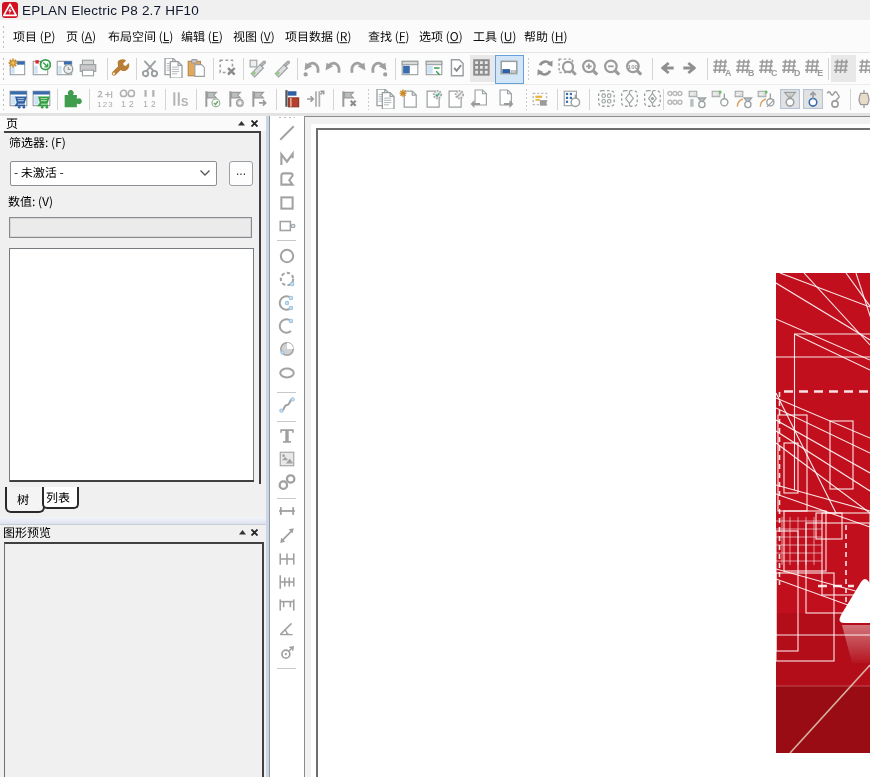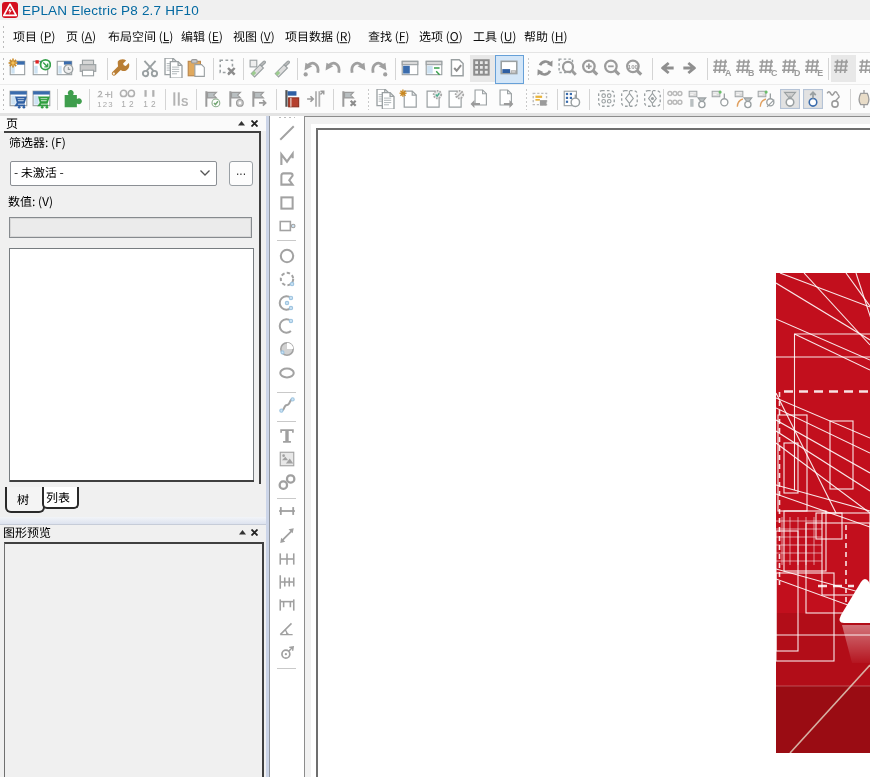--- a/index.html
+++ b/index.html
@@ -1,19 +1,19 @@
 <!DOCTYPE html>
 <html><head><meta charset="utf-8"><style>html,body{margin:0;padding:0}body{font-family:"Liberation Sans",sans-serif;width:870px;height:777px;position:relative;overflow:hidden;background:#fff}.abs{position:absolute}</style></head><body>
 <div class="abs" style="left:0;top:0;width:870px;height:20px;background:#f0f0f0"></div>
 <svg class="abs" style="left:2px;top:2px" width="16" height="16" viewBox="0 0 16 16">
     <rect width="16" height="16" rx="3" fill="#d40f1e"></rect>
     <path d="M8 2.2 L14.2 13.4 H1.8 Z" fill="none" stroke="#fff" stroke-width="1.7" stroke-linejoin="round"></path>
     <path d="M8.6 5.5 L6.2 9.3 h1.6 L7 12.2 L9.8 8.2 H8.2 Z" fill="#fff"></path>
   </svg>
-<div class="abs" style="left:22px;top:2px;width:300px;height:17px;font-size:13.5px;color:#0369a1;line-height:17px;letter-spacing:0.2px">EPLAN Electric P8 2.7 HF10</div>
+<div class="abs" style="left:22px;top:2px;width:300px;height:17px;font-size:13.5px;color:#0f172a;line-height:17px;letter-spacing:0.2px">EPLAN Electric P8 2.7 HF10</div>
 <div class="abs" style="left:0;top:20px;width:870px;height:32px;background:#fbfbfb;border-bottom:1px solid #e4e4e4"></div>
 <div style="position:absolute;left:3px;top:26px;width:1px;height:22px;background:repeating-linear-gradient(#bbb 0 2px,transparent 2px 5px)"></div>
 <svg style="position:absolute;left:13.1px;top:29px;overflow:visible" width="42" height="16">
     <path d="M7.4 6.0V8.5C7.4 9.8 7.1 11.3 3.8 12.2C4.0 12.4 4.3 12.7 4.4 12.9C7.8 11.9 8.3 10.1 8.3 8.5V6.0ZM8.3 10.9C9.2 11.5 10.4 12.4 10.9 12.9L11.5 12.3C11.0 11.7 9.8 10.9 8.8 10.3ZM0.3 9.8 0.6 10.7C1.7 10.4 3.1 9.9 4.5 9.4L4.4 8.6L3.0 9.0V4.2H4.4V3.3H0.6V4.2H2.1V9.3ZM5.0 4.5V10.2H5.9V5.3H9.8V10.1H10.7V4.5H7.9C8.0 4.1 8.2 3.7 8.4 3.3H11.5V2.4H4.6V3.3H7.4C7.2 3.7 7.1 4.1 6.9 4.5Z M14.8 6.4H21.1V8.3H14.8ZM14.8 5.5V3.6H21.1V5.5ZM14.8 9.2H21.1V11.2H14.8ZM13.9 2.7V12.9H14.8V12.1H21.1V12.9H22.0V2.7Z M29.6 14.4 30.2 14.1C29.2 12.3 28.7 10.3 28.7 8.3C28.7 6.2 29.2 4.2 30.2 2.5L29.6 2.2C28.5 4.0 27.8 5.9 27.8 8.3C27.8 10.6 28.5 12.6 29.6 14.4Z M32.0 12.0H33.1V8.5H34.5C36.4 8.5 37.8 7.6 37.8 5.8C37.8 3.9 36.4 3.2 34.5 3.2H32.0ZM33.1 7.6V4.1H34.3C35.9 4.1 36.6 4.5 36.6 5.8C36.6 7.0 35.9 7.6 34.4 7.6Z M39.5 14.4C40.6 12.6 41.3 10.6 41.3 8.3C41.3 5.9 40.6 4.0 39.5 2.2L38.8 2.5C39.9 4.2 40.4 6.2 40.4 8.3C40.4 10.3 39.9 12.3 38.8 14.1Z" fill="#111"></path>
     <rect x="30.7" y="13.2" width="7.6" height="1" fill="#111"></rect>
   </svg>
 <svg style="position:absolute;left:65.5px;top:29px;overflow:visible" width="30" height="16">
     <path d="M5.6 6.5V8.6C5.6 9.9 5.1 11.3 0.6 12.2C0.8 12.4 1.0 12.8 1.2 13.0C5.8 12.0 6.5 10.3 6.5 8.6V6.5ZM6.5 10.7C7.9 11.3 9.7 12.3 10.6 13.0L11.2 12.3C10.2 11.6 8.4 10.7 7.1 10.1ZM2.1 4.9V10.5H3.0V5.7H9.1V10.4H10.1V4.9H5.7C6.0 4.4 6.2 3.9 6.4 3.4H11.2V2.6H0.9V3.4H5.4C5.2 3.9 5.0 4.4 4.8 4.9Z M17.6 14.4 18.2 14.1C17.2 12.3 16.7 10.3 16.7 8.3C16.7 6.2 17.2 4.2 18.2 2.5L17.6 2.2C16.5 4.0 15.8 5.9 15.8 8.3C15.8 10.6 16.5 12.6 17.6 14.4Z M18.8 12.0H19.9L20.8 9.3H24.0L24.8 12.0H26.0L23.0 3.2H21.8ZM21.0 8.4 21.5 7.1C21.8 6.1 22.1 5.1 22.3 4.1H22.4C22.7 5.1 23.0 6.1 23.3 7.1L23.7 8.4Z M27.2 14.4C28.3 12.6 29.0 10.6 29.0 8.3C29.0 5.9 28.3 4.0 27.2 2.2L26.5 2.5C27.6 4.2 28.1 6.2 28.1 8.3C28.1 10.3 27.6 12.3 26.5 14.1Z" fill="#111"></path>
     <rect x="18.7" y="13.2" width="7.3" height="1" fill="#111"></rect>
   </svg>

